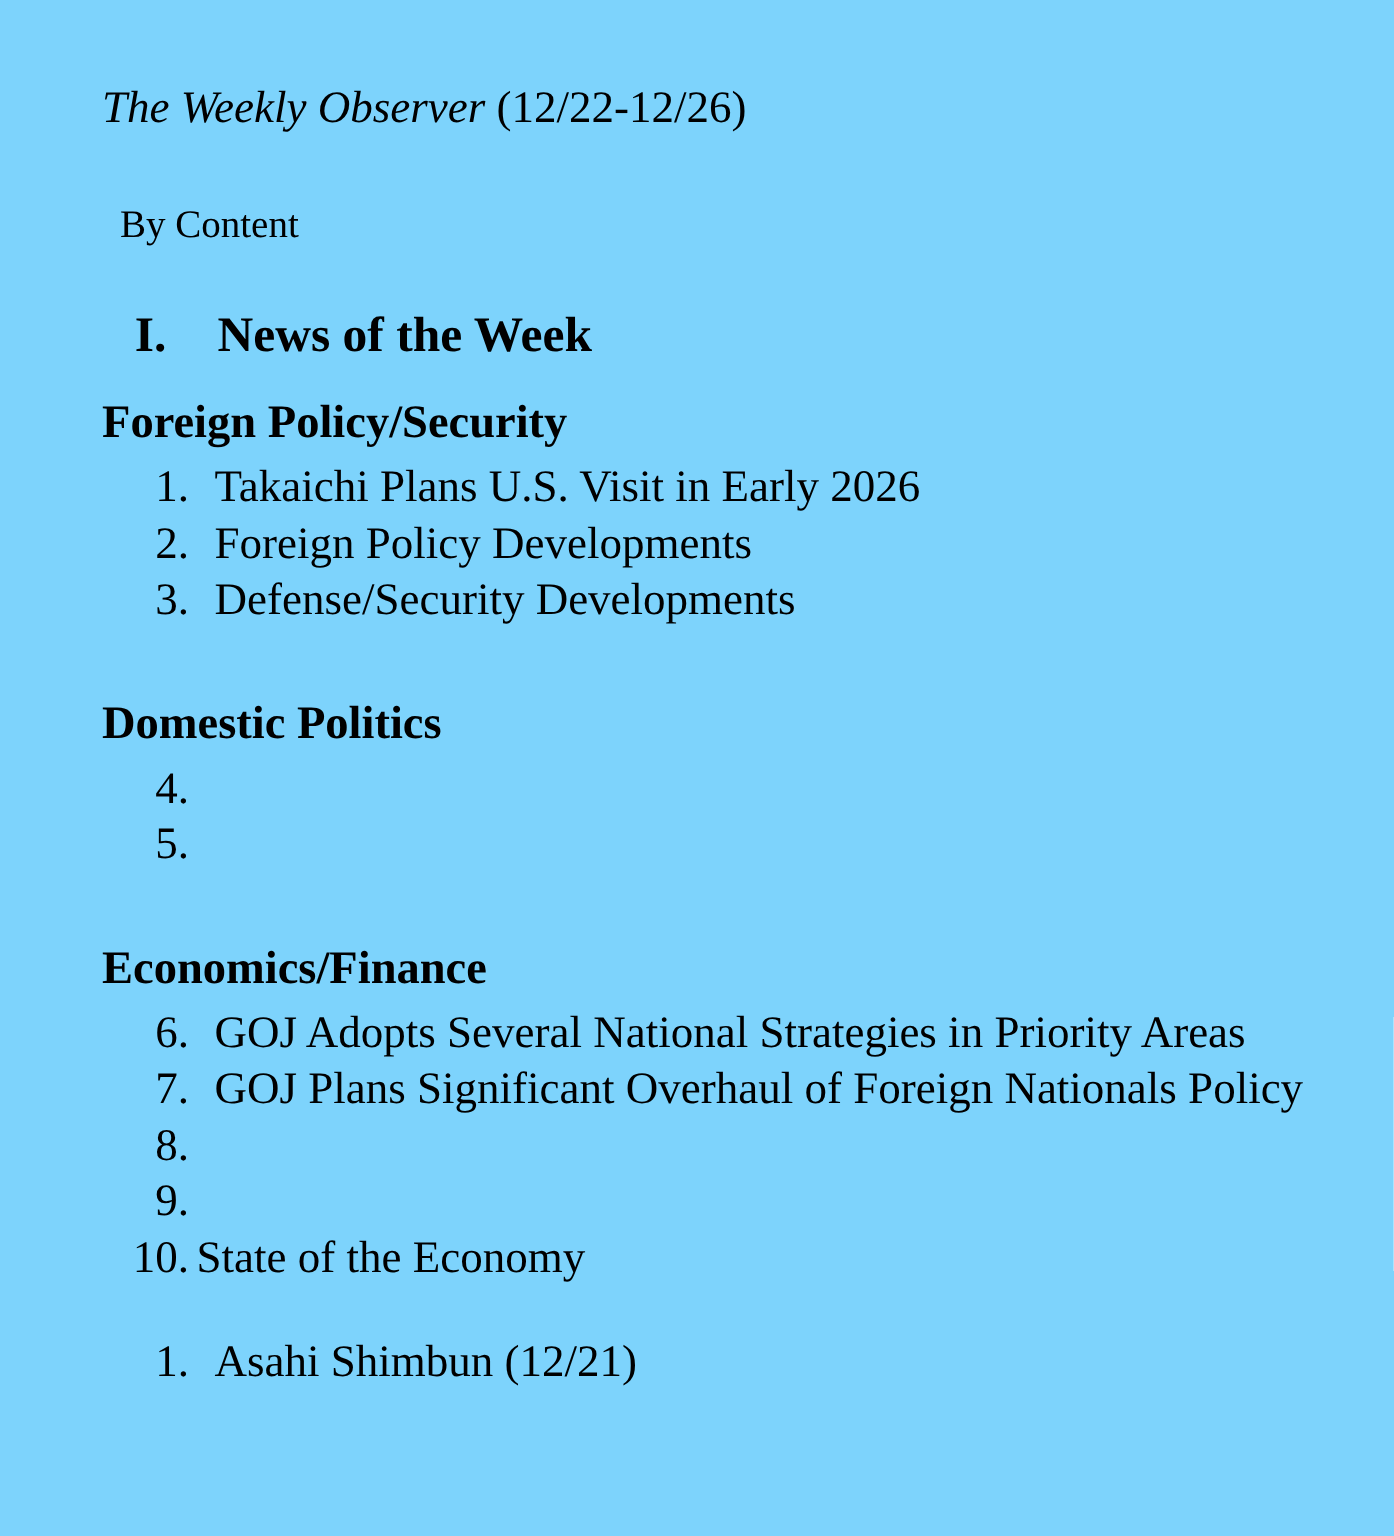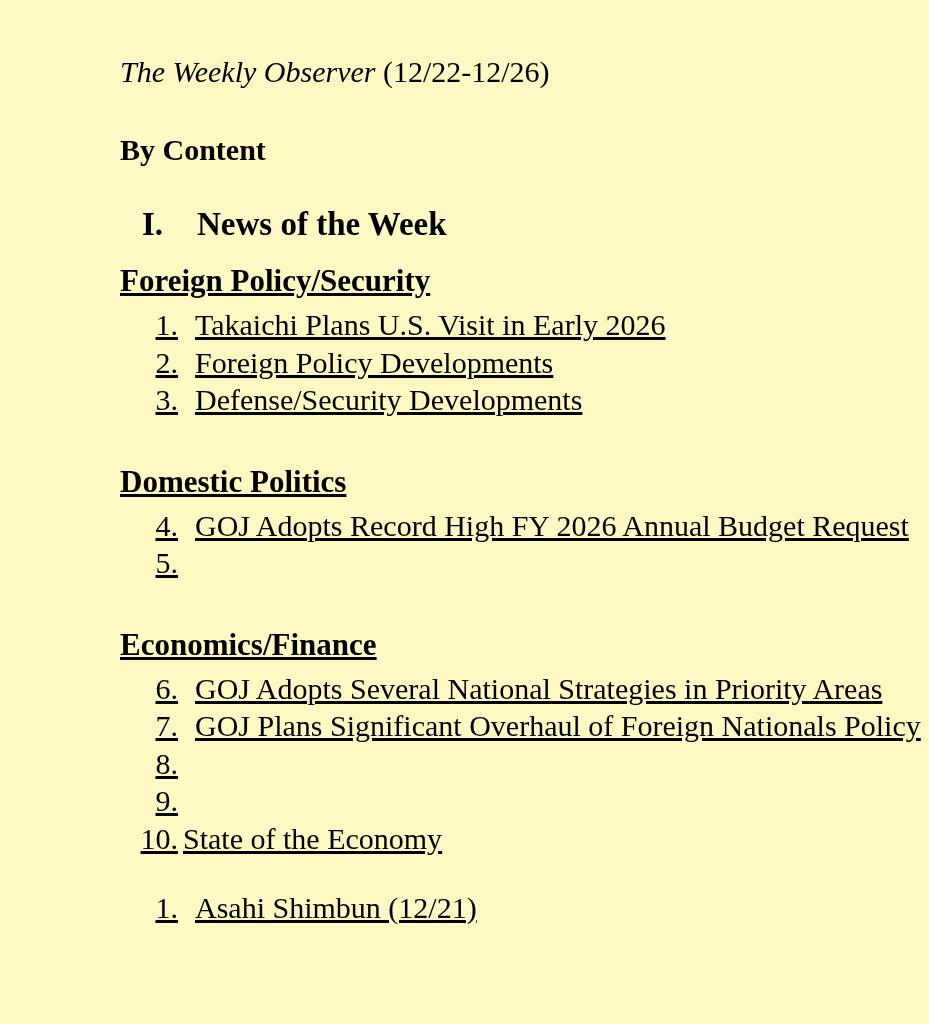--- a/index.html
+++ b/index.html
@@ -11,34 +11,34 @@
     width: 929px;
     height: 1024px;
     overflow: hidden;
     color: #000000;
     font-family: "Liberation Serif", "DejaVu Serif", serif;
   }
   .page {
     box-sizing: border-box;
     width: 929px;
     height: 1024px;
-    padding: 54px 40px 0 120px;
-    background: #fef9c3;
+    padding: 54px 40px 0 68px;
+    background: #7dd3fc;
   }
   .doc-title {
     font-size: 30px;
     line-height: 36px;
     white-space: nowrap;
   }
   .doc-title .italic-part { font-style: italic; }
   .by-content {
-    margin: 40px 0 0 0;
-    font-size: 30px;
+    margin: 40px 0 0 12px;
+    font-size: 26px;
     line-height: 40px;
-    font-weight: bold;
+    font-weight: normal;
   }
   .section-heading {
     display: flex;
     margin-top: 34px;
     font-size: 33px;
     line-height: 40px;
     font-weight: bold;
   }
   .section-heading .roman {
     display: inline-block;
@@ -47,21 +47,21 @@
     flex: 0 0 auto;
   }
   .section-heading .section-title {
     margin-left: 34px;
   }
   .group-heading {
     font-size: 31px;
     line-height: 38px;
     font-weight: bold;
   }
-  .group { margin-top: 18px; text-decoration: underline; }
+  .group { margin-top: 18px; }
   .group + .group { margin-top: 44px; }
   .section + .section { margin-top: 32px; }
   .items {
     margin-top: 6px;
     font-size: 30px;
     line-height: 37.5px;
   }
   .group.no-heading .items { margin-top: 28px; }
   .item { display: flex; }
   .item .num {
@@ -107,21 +107,20 @@
               <span class="num">3.</span>
               <span class="text">Defense/Security Developments</span>
             </div>
           </div>
         </div>
         <div class="group">
           <div class="group-heading">Domestic Politics</div>
           <div class="items">
             <div class="item">
               <span class="num">4.</span>
-              <span class="text">GOJ Adopts Record High FY 2026 Annual Budget Request</span>
             </div>
             <div class="item">
               <span class="num">5.</span>
             </div>
           </div>
         </div>
         <div class="group">
           <div class="group-heading">Economics/Finance</div>
           <div class="items">
             <div class="item">

